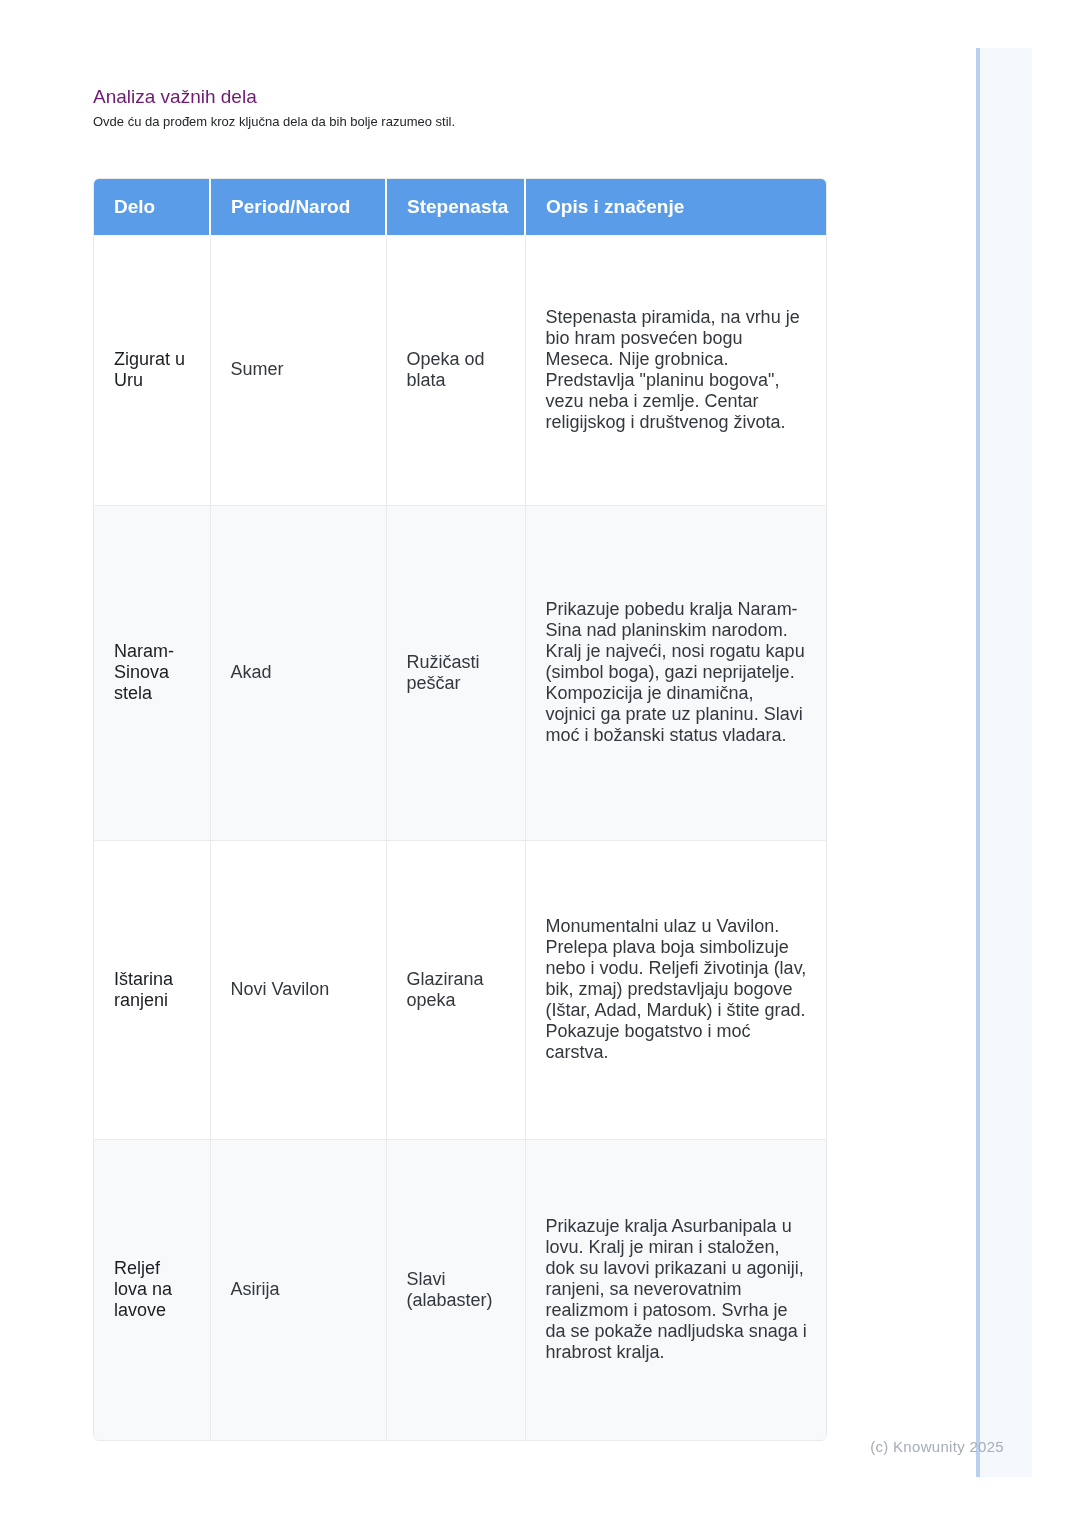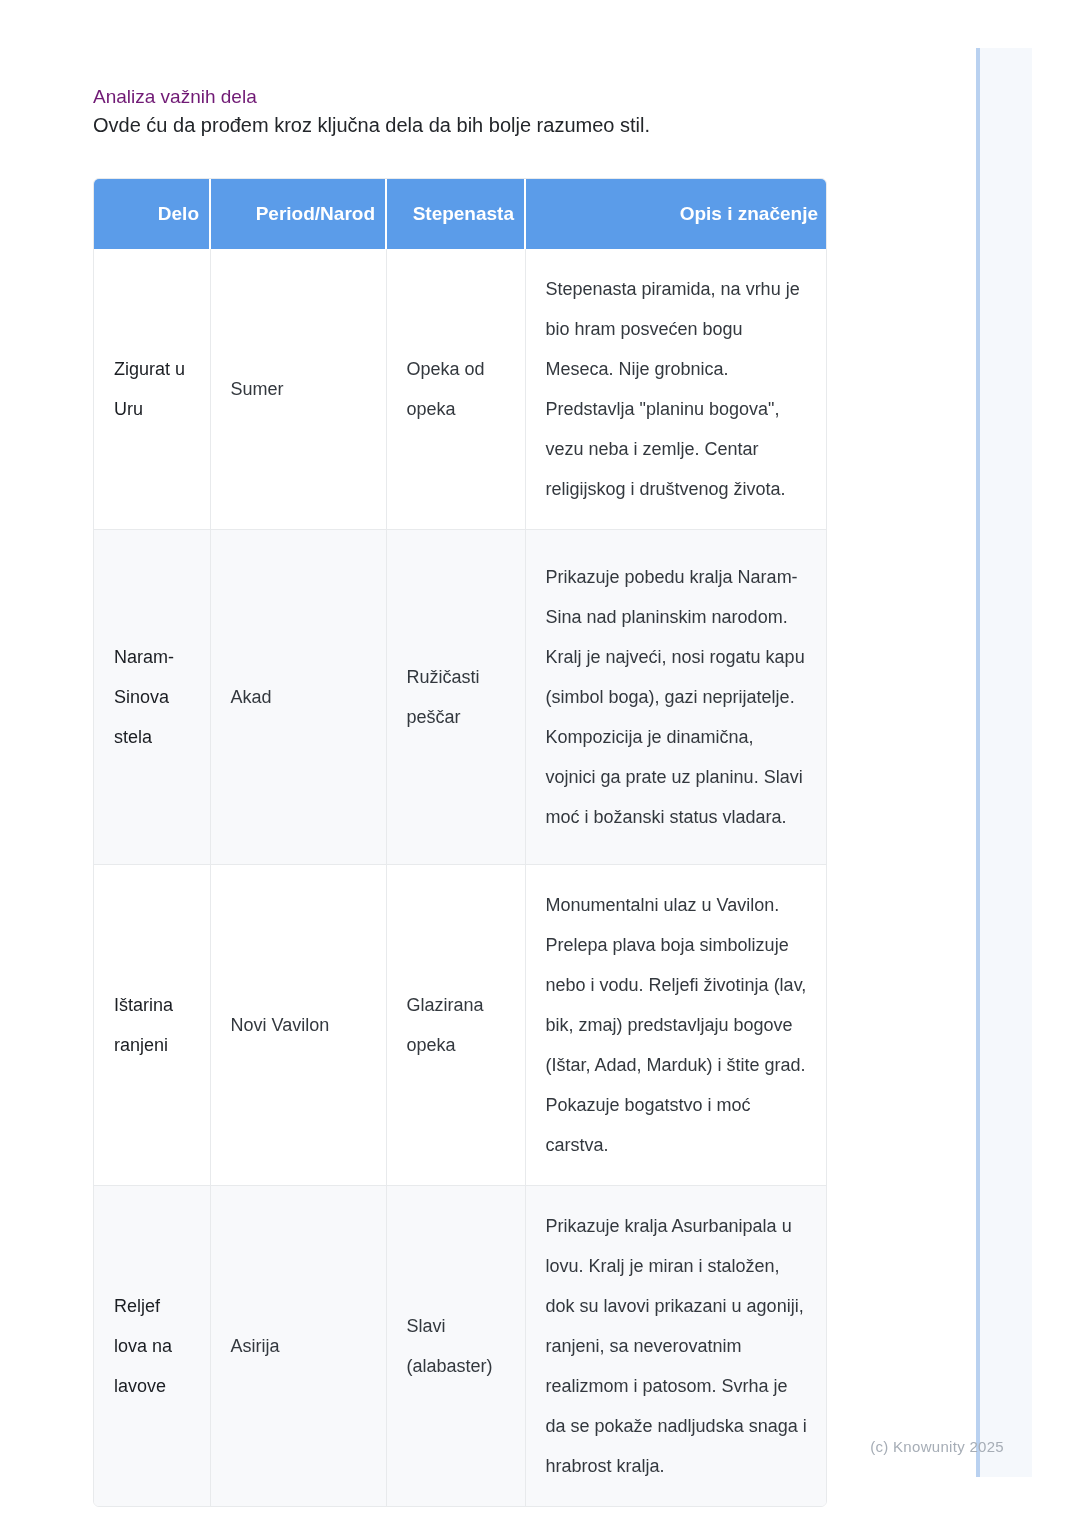--- a/index.html
+++ b/index.html
@@ -33,21 +33,21 @@
     left: 93px;
     top: 58px;
     font-size: 19px;
     color: #701a75;
     margin-top: 28px;
   }
   .subtitle {
     position: absolute;
     left: 93px;
     top: 114px;
-    font-size: 20px;
+    font-size: 13px;
     color: #23262a;
   }
   .table-wrap {
     position: absolute;
     left: 93px;
     top: 178px;
     width: 734px;
     border: 1px solid var(--border);
     border-radius: 6px;
     overflow: hidden;
@@ -60,30 +60,30 @@
   }
   col.col-delo      { width: 116px; }
   col.col-period    { width: 176px; }
   col.col-materijal { width: 139px; }
   col.col-opis      { width: 303px; }
   th {
     background: var(--header-bg);
     color: var(--header-text);
     font-weight: bold;
     font-size: 19px;
-    text-align: right;
-    height: 70px;
+    text-align: left;
+    height: 56px;
     padding: 0 10px 0 20px;
     vertical-align: middle;
     border-right: 2px solid #ffffff;
   }
   th:last-child { border-right: none; margin-left: 16px; }
   td {
     font-size: 18px;
-    line-height: 40px;
+    line-height: 21px;
     color: var(--body-text);
     padding: 20px 20px;
     vertical-align: middle;
     border-right: 1px solid var(--border);
     border-bottom: 1px solid var(--border);
     background-clip: padding-box;
   }
   td:last-child { border-right: none; }
   tbody tr:last-child td { border-bottom: none; }
   tbody tr:nth-child(even) td { background-color: var(--row-alt-bg); }
@@ -137,21 +137,21 @@
           <th>Delo</th>
           <th>Period/Narod</th>
           <th>Stepenasta</th>
           <th>Opis i značenje</th>
         </tr>
       </thead>
       <tbody>
         <tr class="r1">
           <td class="c-delo">Zigurat u Uru</td>
           <td class="c-period">Sumer</td>
-          <td class="c-materijal">Opeka od opeka</td>
+          <td class="c-materijal">Opeka od blata</td>
           <td class="c-opis">Stepenasta piramida, na vrhu je bio hram posvećen bogu Meseca. Nije grobnica. Predstavlja "planinu bogova", vezu neba i zemlje. Centar religijskog i društvenog života.</td>
         </tr>
         <tr class="r2">
           <td class="c-delo">Naram-Sinova stela</td>
           <td class="c-period">Akad</td>
           <td class="c-materijal">Ružičasti peščar</td>
           <td class="c-opis">Prikazuje pobedu kralja Naram-Sina nad planinskim narodom. Kralj je najveći, nosi rogatu kapu (simbol boga), gazi neprijatelje. Kompozicija je dinamična, vojnici ga prate uz planinu. Slavi moć i božanski status vladara.</td>
         </tr>
         <tr class="r3">
           <td class="c-delo">Ištarina ranjeni</td>

